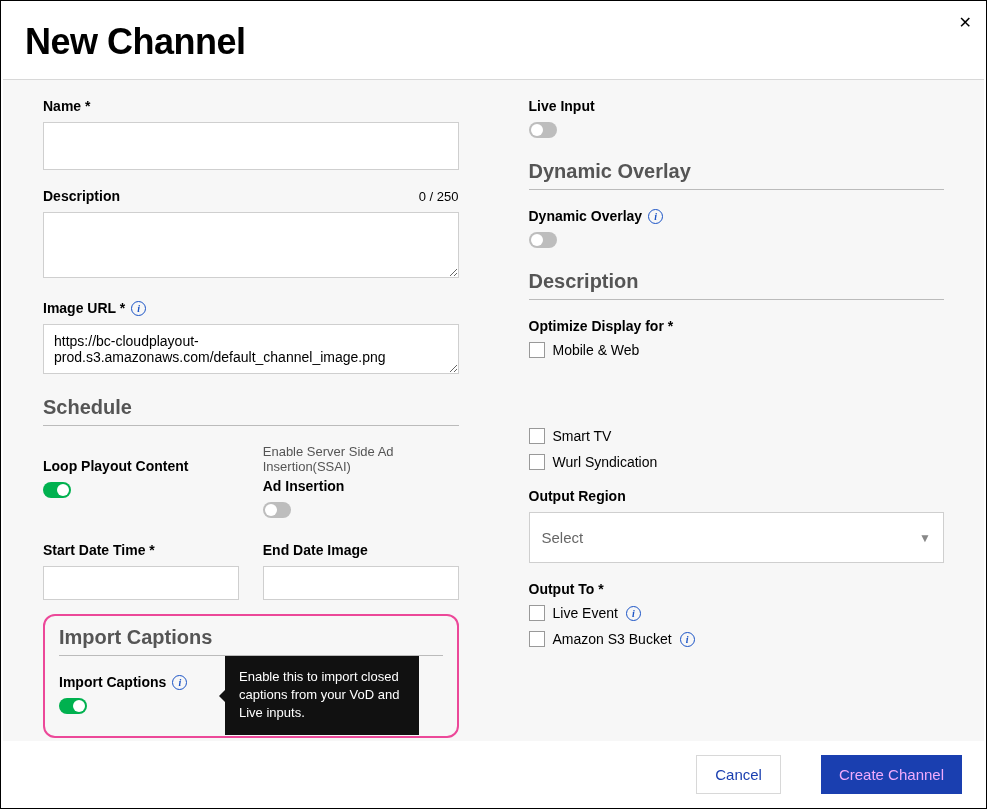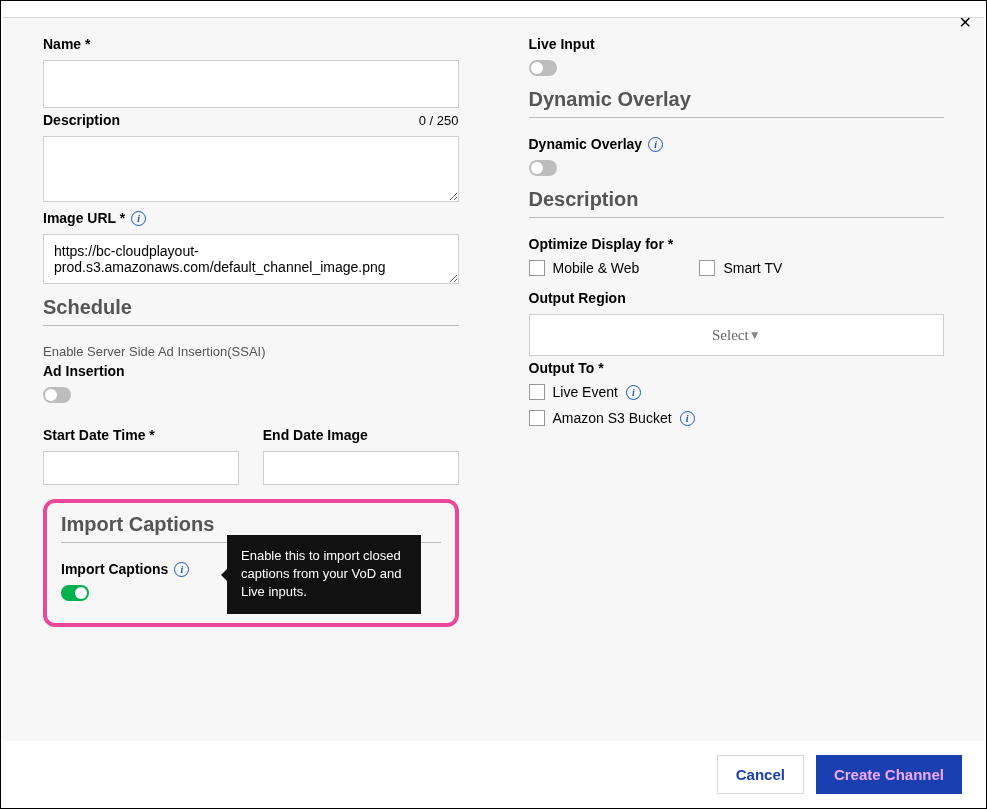--- a/index.html
+++ b/index.html
@@ -44,21 +44,21 @@
     border-top: 1px solid #d8d8d8;
     overflow: hidden;
   }
   .col {
     flex: 1;
     padding-top: 18px;
     min-width: 0;
   }
   .col-left { max-width: 420px; }
   .col-right { max-width: 420px; }
-  .field { margin-bottom: 4px; }
+  .field { margin-bottom: 18px; }
   .label {
     font-size: 14px;
     font-weight: 700;
     margin-bottom: 8px;
     display: flex;
     align-items: center;
     gap: 6px;
   }
   .input-text {
     width: 100%;
@@ -130,21 +130,21 @@
   .toggle.off::after { left: 2px; }
   .datetime-input {
     width: 100%;
     height: 34px;
     border: 1px solid #cfcfcf;
     background: #fff;
     padding: 4px 8px;
     font-size: 13px;
   }
   .highlight-box {
-    border: 4px solid #ec4899;
+    border: 2px solid #ec4899;
     border-radius: 12px;
     padding: 10px 14px 18px 14px;
     margin-top: 14px;
     position: relative;
   }
   .highlight-box .section-title {
     margin-top: 0;
   }
   .info-icon {
     width: 15px; height: 15px;
@@ -161,45 +161,44 @@
     cursor: pointer;
   }
   .tooltip {
     position: absolute;
     background: #111;
     color: #fff;
     font-size: 13px;
     padding: 12px 14px;
     width: 194px;
     left: 180px;
-    top: 32px;
+    top: 40px;
     line-height: 1.4;
   }
   .tooltip::before {
     content: "";
     position: absolute;
     left: -6px;
     top: 34px;
     border-top: 6px solid transparent;
     border-bottom: 6px solid transparent;
     border-right: 6px solid #111;
   }
   .select-box {
     width: 100%;
-    height: 42px;
+    height: 51px;
     border: 1px solid #cfcfcf;
     background: #fff;
     padding: 8px 12px;
     font-size: 15px;
     color: #666;
     display: flex;
     align-items: center;
-    justify-content: center;
-    cursor: pointer;
-    font-family: Liberation Serif, serif;
+    justify-content: space-between;
+    cursor: pointer;
   }
   .chev-down {
     color: #888;
     font-size: 12px;
   }
   .checkbox-row {
     display: flex;
     align-items: center;
     gap: 8px;
     margin-bottom: 10px;
@@ -207,52 +206,57 @@
   }
   .checkbox {
     width: 16px; height: 16px;
     border: 1px solid #999;
     background: #fff;
     cursor: pointer;
   }
   .cb-grid {
     display: flex;
     gap: 60px;
+    flex-direction: column;
   }
   .footer {
     display: flex;
     justify-content: flex-end;
     gap: 12px;
     padding: 14px 24px;
     background: #fff;
   }
   .btn {
     padding: 10px 18px;
     font-size: 15px;
-    font-weight: 700;
+    font-weight: 400;
     cursor: pointer;
     border: none;
+    margin-left: 28px;
   }
   .btn-secondary {
     background: #fff;
     color: #1a3fb0;
     border: 1px solid #d8d8d8;
   }
   .btn-primary {
     background: #1a3fb0;
     color: #f0abfc;
   }
   .toggle-row { margin-top: 6px; }
 </style>
 </head>
 <body>
 
 <div class="modal">
   <span class="close-icon">✕</span>
 
+  <div class="header">
+    <h1 class="title">New Channel</h1>
+  </div>
 
   <div class="content">
 
     <div class="col col-left">
 
       <div class="field">
         <div class="label">Name *</div>
         <input type="text" class="input-text" value="" style="">
       </div>
 
@@ -268,20 +272,25 @@
         <div class="label">
           <span>Image URL *</span>
           <span class="info-icon">i</span>
         </div>
         <textarea class="textarea" rows="2" style="">https://bc-cloudplayout-prod.s3.amazonaws.com/default_channel_image.png</textarea>
       </div>
 
       <div class="section-title">Schedule</div>
 
       <div class="row2">
+        <div>
+          <div style="height:14px"></div>
+          <div class="label">Loop Playout Content</div>
+          <div class="toggle-row"><span class="toggle on"></span></div>
+        </div>
         <div>
           <div class="hint">Enable Server Side Ad Insertion(SSAI)</div>
           <div class="label">Ad Insertion</div>
           <div class="toggle-row"><span class="toggle off"></span></div>
         </div>
       </div>
 
       <div class="row2" style="margin-top:20px">
         <div>
           <div class="label">Start Date Time *</div>
@@ -333,20 +342,24 @@
               <span>Mobile &amp; Web</span>
             </div>
           </div>
           <div>
             <div class="checkbox-row">
               <span class="checkbox"></span>
               <span>Smart TV</span>
             </div>
           </div>
         </div>
+        <div class="checkbox-row">
+          <span class="checkbox"></span>
+          <span>Wurl Syndication</span>
+        </div>
       </div>
 
       <div class="field">
         <div class="label">Output Region</div>
         <div class="select-box">
           <span>Select</span>
           <span class="chev-down">▼</span>
         </div>
       </div>
 

